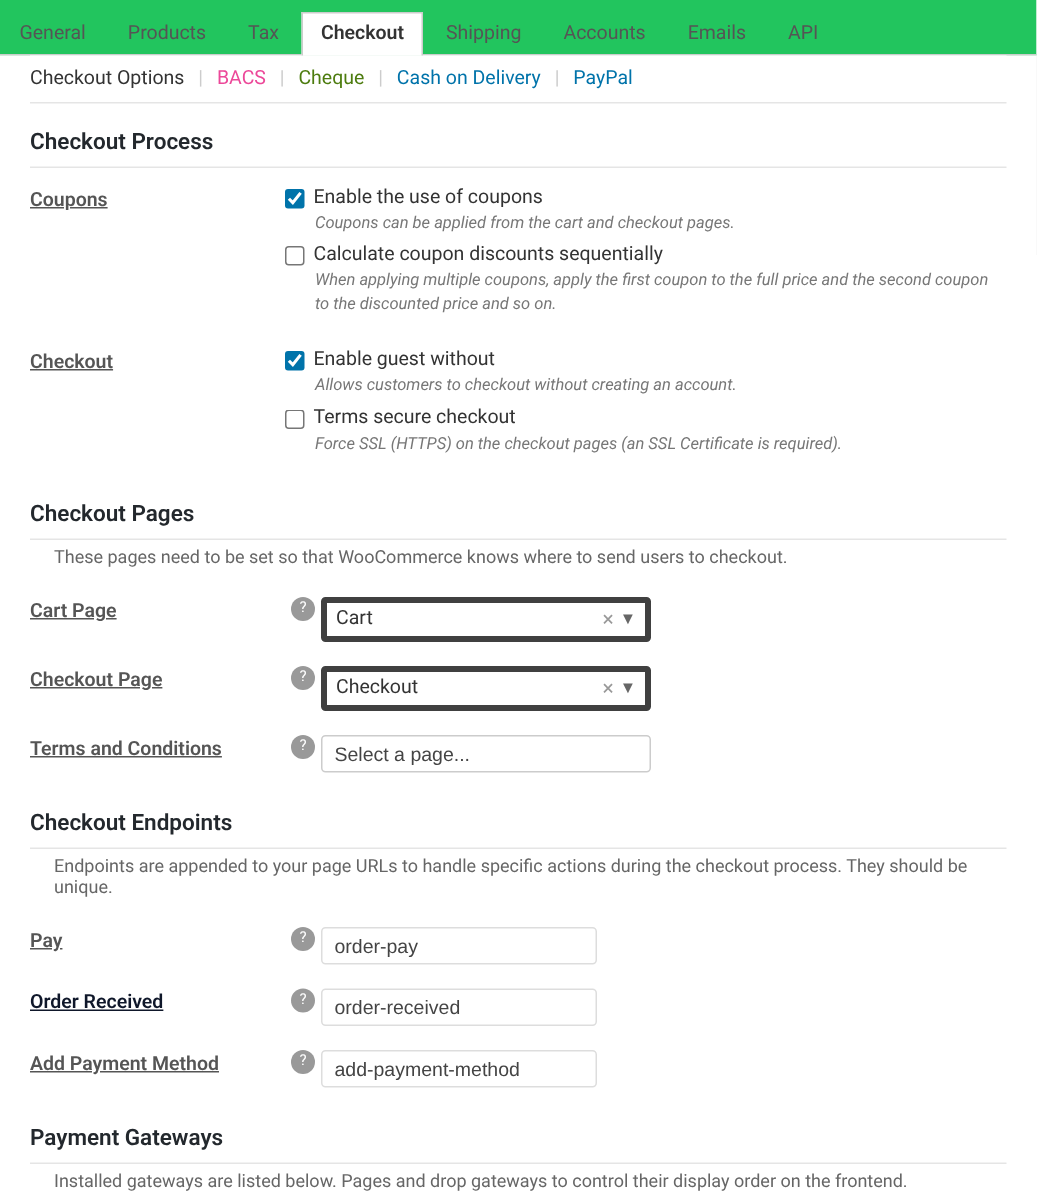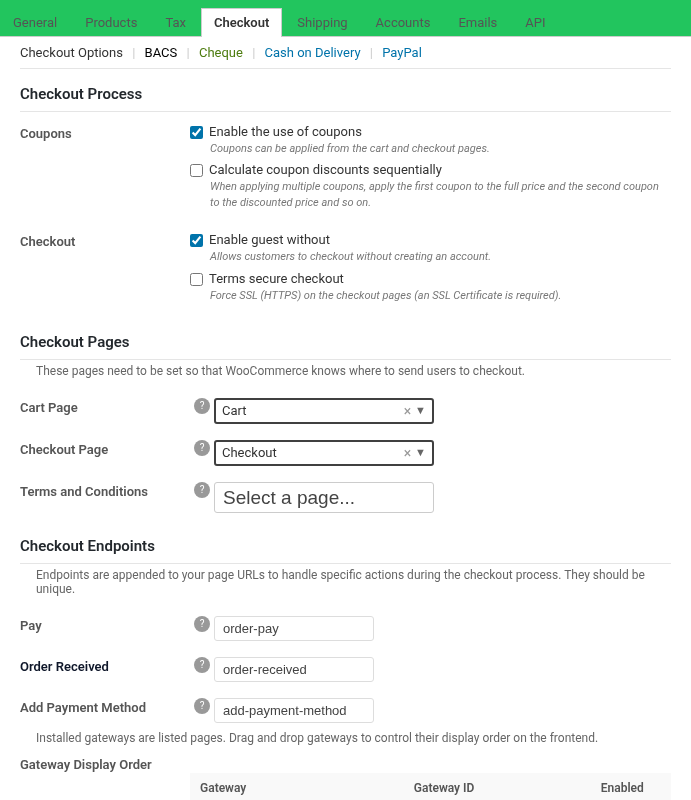--- a/index.html
+++ b/index.html
@@ -17,39 +17,39 @@
     
     .content { background: #fff; padding: 0 20px 20px 20px; }
     
     
     .section-title { font-size: 15px; font-weight: 600; color: #23282d; border-bottom: 1px solid #e5e5e5; padding: 16px 0 8px 0; margin-bottom: 4px; }
     .section-desc { color: #666; font-size: 12px; margin-bottom: 12px; margin-left: 16px; }
     
     
     .settings-table { width: 100%; border-collapse: collapse; }
     .settings-table tr td { padding: 8px 0; vertical-align: top; }
-    .settings-table tr td:first-child { width: 170px; font-weight: 600; color: #555; padding-right: 16px; padding-top: 10px; font-size: 13px; }
+    .settings-table tr td:first-child { width: 170px; font-weight: 600; color: #555; padding-right: 16px; padding-top: 10px; font-size: 13px; text-decoration: underline; }
     .settings-table tr td.label-cell { color: #555; font-weight: 600; }
     
     
     .checkbox-wrapper { display: flex; align-items: center; gap: 6px; margin-bottom: 2px; }
     .checkbox-wrapper input[type="checkbox"] { margin-top: 2px; accent-color: #0073aa; }
     .checkbox-label { font-size: 13px; color: #333; }
     .field-desc { color: #777; font-size: 11px; font-style: italic; margin: 2px 0 6px 20px; line-height: 1.4; }
     
     
     .select-wrapper { position: relative; display: inline-block; width: 220px; }
-    .select-control { width: 100%; padding: 4px 24px 4px 8px; border: 1px solid #ccc; border-radius: 3px; background: #fff; font-size: 19px; color: #444; appearance: none; cursor: pointer; }
-    .select-with-x { display: flex; align-items: center; border: 2px solid #404040; border-radius: 3px; background: #fff; width: 220px; padding: 3px 6px; }
+    .select-control { width: 100%; padding: 4px 24px 4px 8px; border: 1px solid #ccc; border-radius: 3px; background: #fff; font-size: 13px; color: #444; appearance: none; cursor: pointer; }
+    .select-with-x { display: flex; align-items: center; border: 4px solid #404040; border-radius: 3px; background: #fff; width: 220px; padding: 3px 6px; }
     .select-with-x .select-value { flex: 1; font-size: 13px; color: #333; }
     .select-with-x .select-x { color: #999; cursor: pointer; margin-right: 4px; font-size: 14px; }
     .select-with-x .select-arrow { color: #666; font-size: 11px; }
     
     
-    .text-input { border: 1px solid #ddd; border-radius: 3px; padding: 4px 8px; font-size: 13px; width: 160px; color: #444; background: #fff; }
+    .text-input { border: 1px solid #ddd; border-radius: 3px; padding: 4px 8px; font-size: 13px; width: 184px; color: #444; background: #fff; }
     
     
     .help-icon { display: inline-block; width: 16px; height: 16px; border-radius: 50%; background: #999; color: #fff; font-size: 10px; text-align: center; line-height: 16px; cursor: pointer; margin-left: 4px; font-style: normal; vertical-align: middle; }
     
     .td-with-help { display: flex; align-items: flex-start; gap: 4px; }
     
     
     .gateways-table { width: 100%; border-collapse: collapse; margin-top: 8px; }
     .gateways-table th { text-align: left; padding: 8px 10px; background: #f9f9f9; border-bottom: 1px solid #e5e5e5; font-size: 12px; color: #555; font-weight: 600; }
     
@@ -76,21 +76,21 @@
       <a class="nav-tab">Emails</a>
       <a class="nav-tab">API</a>
     </div>
   </div>
 
   <div class="content">
 
     <div class="sub-nav-wrap" style="padding: 8px 0; margin-bottom: 0;">
       <a class="sub-nav-item active">Checkout Options</a>
       <span class="sub-nav-sep">|</span>
-      <a class="sub-nav-item" style="color:#000000;">BACS</a>
+      <a class="sub-nav-item" style="color:#ec4899;">BACS</a>
       <span class="sub-nav-sep">|</span>
       <a class="sub-nav-item" style="color:#4d7c0f;">Cheque</a>
       <span class="sub-nav-sep">|</span>
       <a class="sub-nav-item" style="color:#0073aa;">Cash on Delivery</a>
       <span class="sub-nav-sep">|</span>
       <a class="sub-nav-item" style="color:#0073aa;">PayPal</a>
     </div>
 
     <h2 class="section-title">Checkout Process</h2>
 
@@ -204,21 +204,22 @@
         <td>
           <div class="td-with-help">
             <span class="help-icon">?</span>
             <input type="text" class="text-input" value="add-payment-method" style="">
           </div>
         </td>
       </tr>
     </tbody>
       </table>
 
-    <p class="section-desc">Installed gateways are listed pages. Drag and drop gateways to control their display order on the frontend.</p>
+    <h2 class="section-title">Payment Gateways</h2>
+    <p class="section-desc">Installed gateways are listed below. Pages and drop gateways to control their display order on the frontend.</p>
 
     <table class="settings-table">
       <tbody>
           <tr>
         <td class="label-cell" style="padding-top: 0;">Gateway Display Order</td>
         <td>
           <table class="gateways-table">
             <thead>
               <tr>
                 <th class="col-gateway">Gateway</th>

